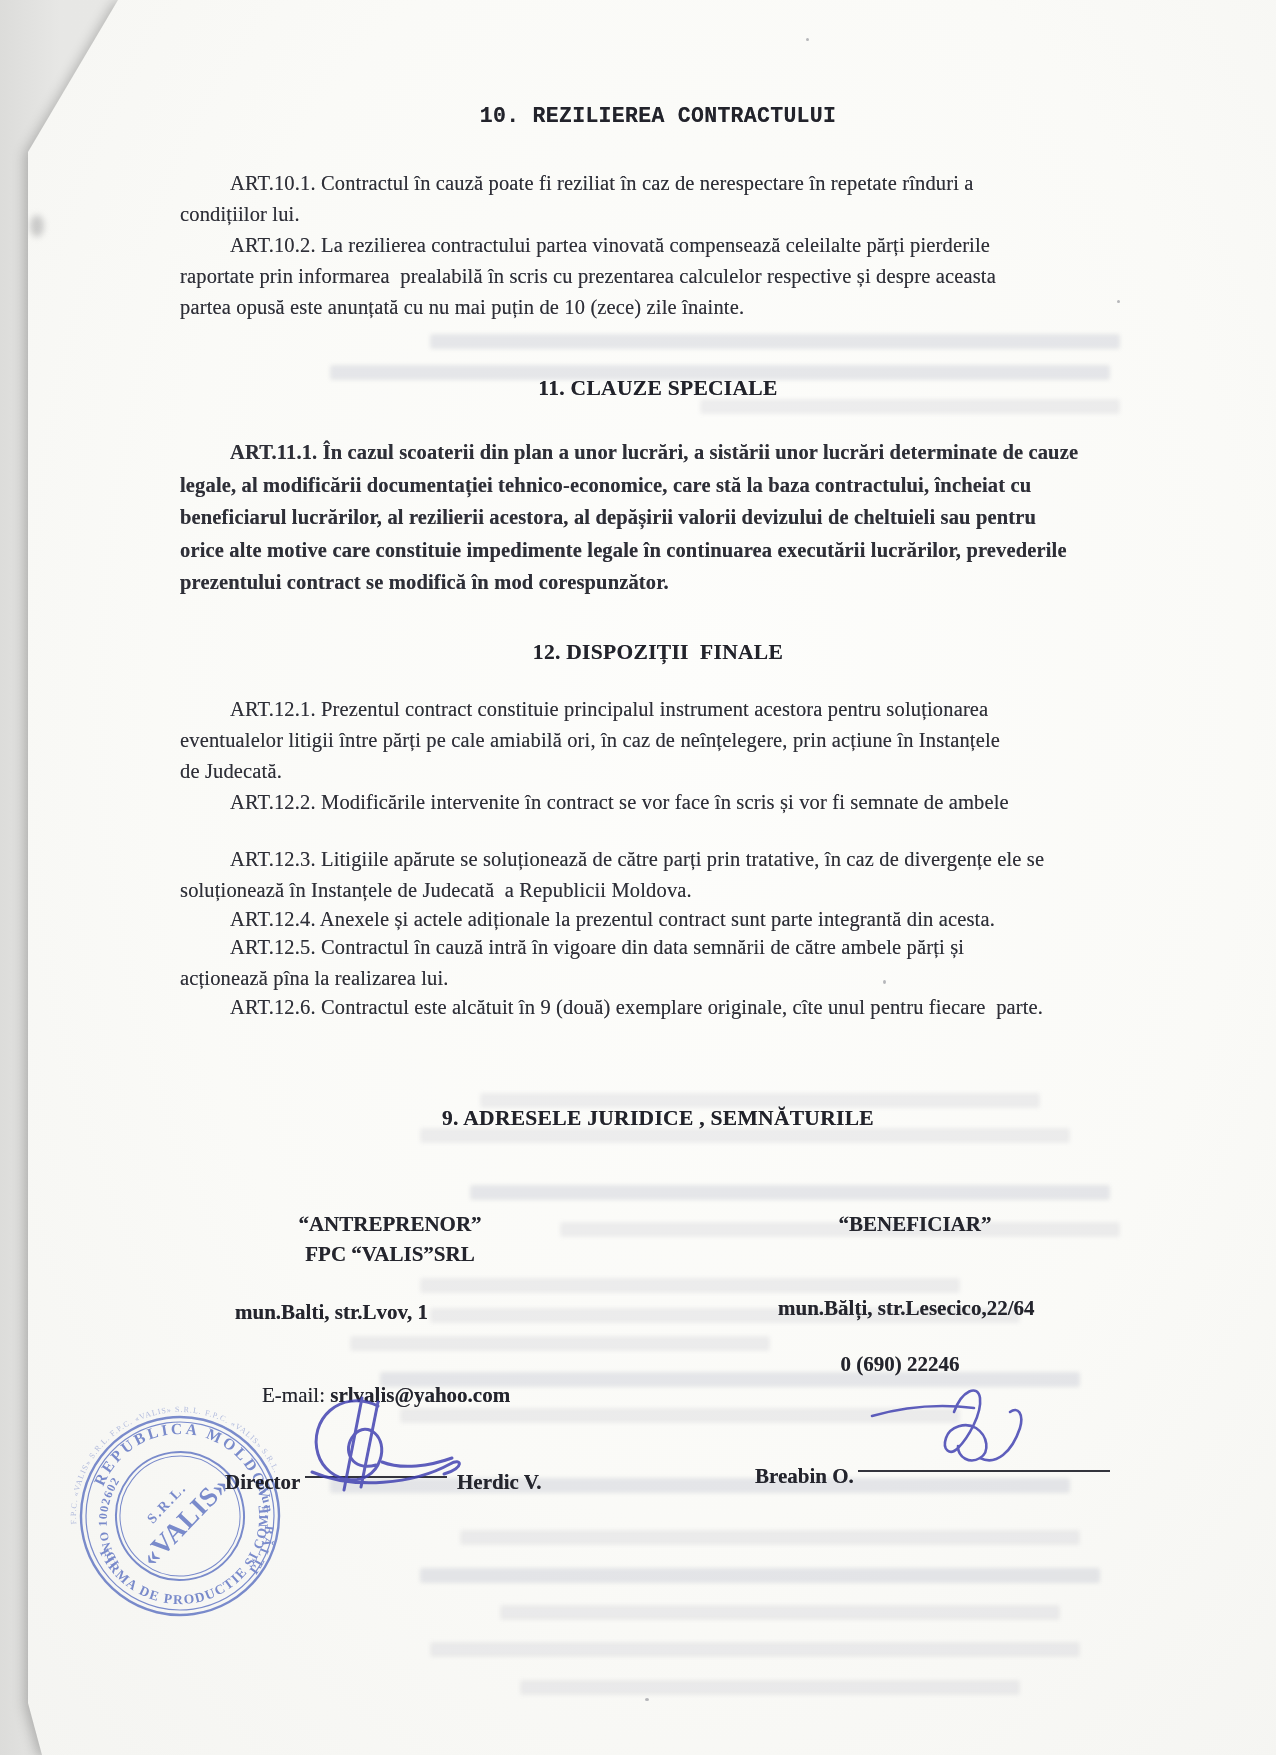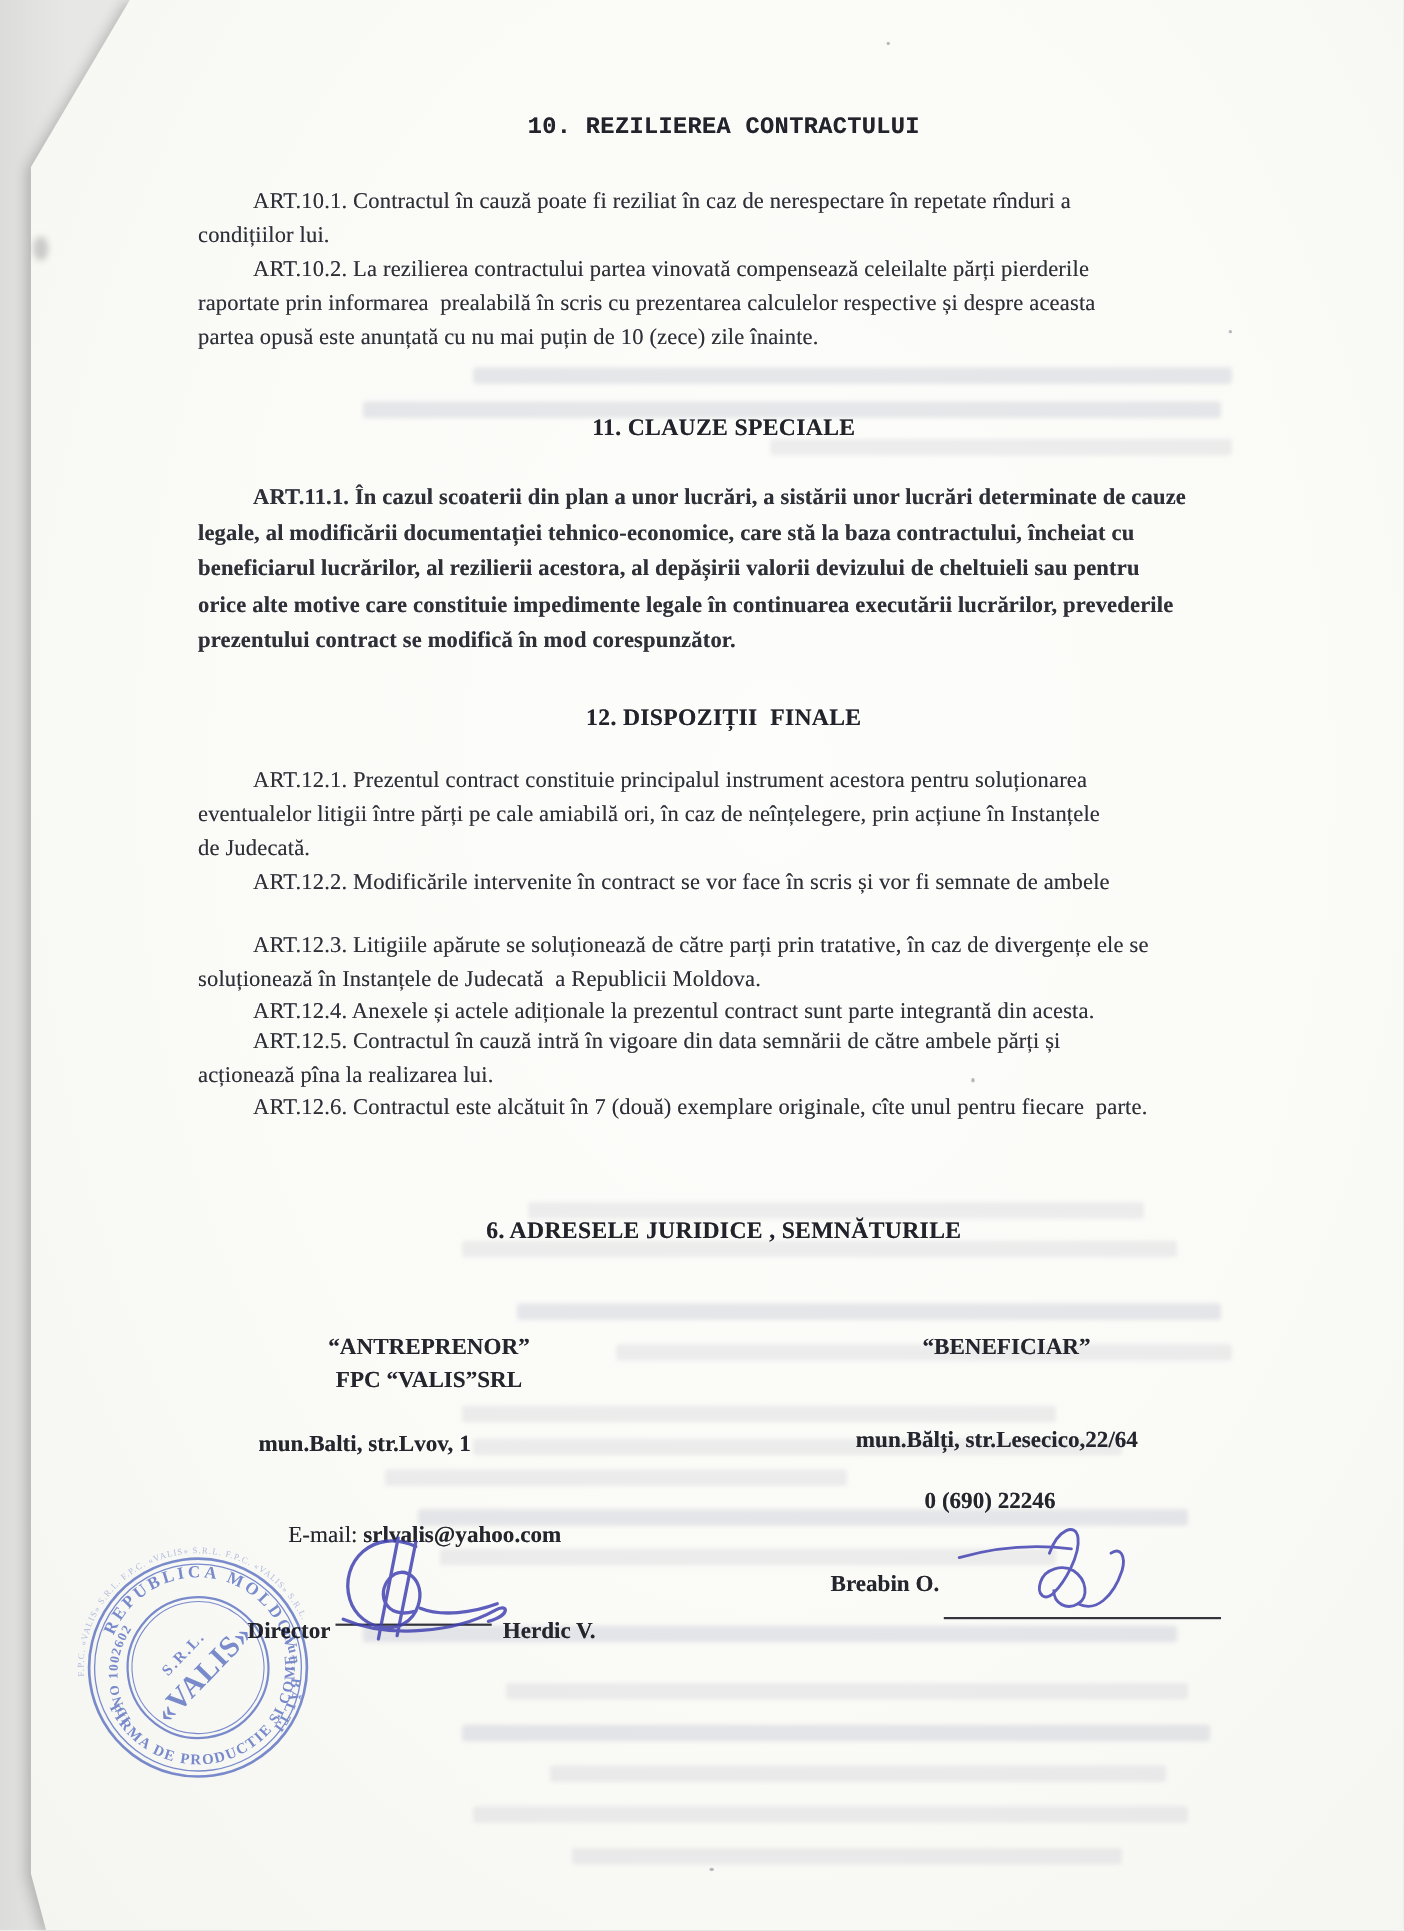--- a/index.html
+++ b/index.html
@@ -101,42 +101,42 @@
         <div class="ln">soluționează în Instanțele de Judecată  a Republicii Moldova.</div>
       </div>
       <div class="para" style="top:904px;">
         <div class="ln ind">ART.12.4. Anexele și actele adiționale la prezentul contract sunt parte integrantă din acesta.</div>
       </div>
       <div class="para" style="top:932px;">
         <div class="ln ind">ART.12.5. Contractul în cauză intră în vigoare din data semnării de către ambele părți și</div>
         <div class="ln">acționează pîna la realizarea lui.</div>
       </div>
       <div class="para" style="top:992px;">
-        <div class="ln ind">ART.12.6. Contractul este alcătuit în 7 (două) exemplare originale, cîte unul pentru fiecare  parte.</div>
+        <div class="ln ind">ART.12.6. Contractul este alcătuit în 9 (două) exemplare originale, cîte unul pentru fiecare  parte.</div>
       </div>
 
-      <div class="h" style="top:1106px;">6. ADRESELE JURIDICE , SEMNĂTURILE</div>
+      <div class="h" style="top:1106px;">9. ADRESELE JURIDICE , SEMNĂTURILE</div>
 
       <div class="b-label" style="left:70px;top:1192px;width:280px;text-align:center;">“ANTREPRENOR”</div>
       <div class="b-label" style="left:70px;top:1222px;width:280px;text-align:center;">FPC “VALIS”SRL</div>
       <div class="b-label" style="left:610px;top:1192px;width:250px;text-align:center;">“BENEFICIAR”</div>
 
       <div class="b-label" style="left:55px;top:1280px;">mun.Balti, str.Lvov, 1</div>
       <div class="b-label" style="left:598px;top:1276px;">mun.Bălți, str.Lesecico,22/64</div>
 
       <div class="b-label" style="left:40px;top:1338px;">
         <span class="b-reg">E-mail: </span><span>srlvalis@yahoo.com</span>
       </div>
       <div class="b-label" style="left:640px;top:1332px;width:160px;text-align:center;">0 (690) 22246</div>
 
       <div class="b-label" style="left:45px;top:1450px;">Director</div>
       <div class="sigline" style="left:125px;top:1448px;width:142px;height:28px;"></div>
       <div class="b-label" style="left:277px;top:1450px;">Herdic V.</div>
 
-      <div class="b-label" style="left:575px;top:1407px;">Breabin O.</div>
+      <div class="b-label" style="left:575px;top:1444px;">Breabin O.</div>
       <div class="sigline" style="left:678px;top:1442px;width:252px;height:28px;"></div>
     </div>
 
     <svg class="sig-svg" style="left:282px;top:1392px;" width="195" height="115" viewBox="0 0 195 115">
       <g fill="none" stroke="#4343b2" stroke-width="3" stroke-linecap="round" opacity="0.85">
         <path d="M 96,14 C 58,-4 26,28 36,62 C 45,92 88,98 98,68 C 106,45 85,28 72,43 C 59,58 70,80 94,73"></path>
         <path d="M 80,6 L 62,98"></path>
         <path d="M 96,10 L 79,95"></path>
         <path d="M 30,80 C 72,98 132,92 168,72 C 180,65 183,76 162,82"></path>
         <path d="M 100,70 C 120,78 148,74 170,66"></path>

